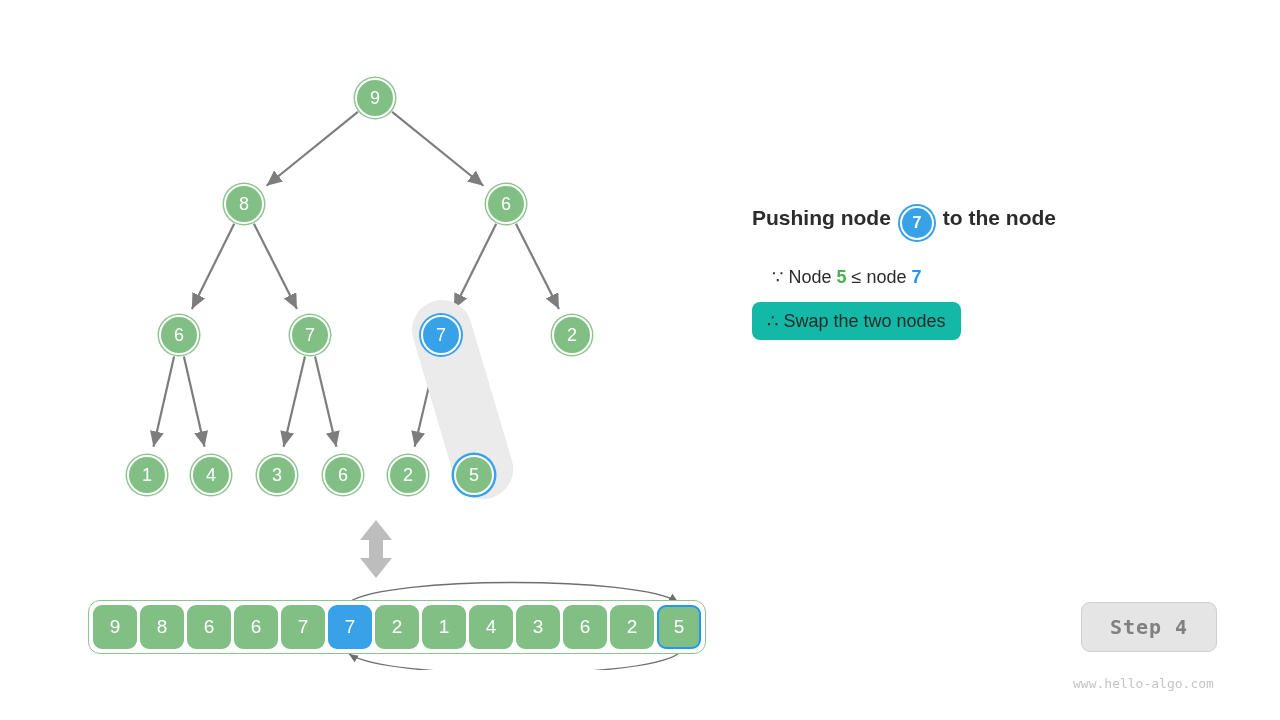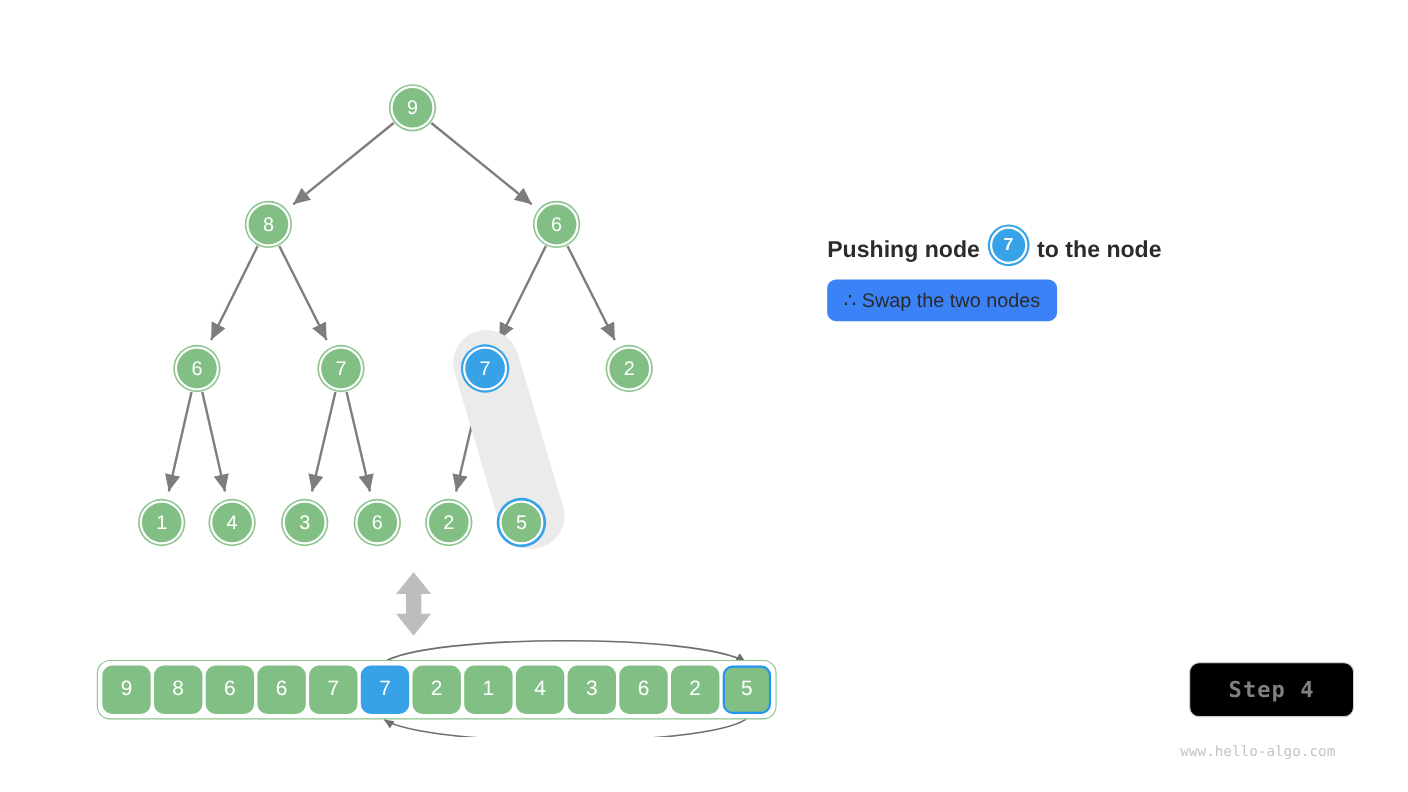--- a/index.html
+++ b/index.html
@@ -49,40 +49,40 @@
     justify-content:center;box-sizing:border-box;border:2px solid #82bf85;
   }
   .cell.blue{background:#37a2e8;border-color:#37a2e8;}
   .cell.ringblue{background:#82bf85;border:2.5px solid #2196f3;}
   #arr-arrow{position:absolute;left:330px;top:575px;width:400px;height:95px;z-index:2;}
 
   
   #panel{position:absolute;left:752px;top:206px;width:500px;}
   .title{
     font-size:21px;font-weight:bold;color:#2b2b2b;
-    display:flex;align-items:flex-end;gap:9px;white-space:nowrap;
+    display:flex;align-items:flex-start;gap:9px;white-space:nowrap;
   }
   .title .pill{
     width:34px;height:34px;border-radius:50%;background:#37a2e8;
     border:2px solid #ffffff;box-shadow:0 0 0 2px #37a2e8;
     color:#fff;font-size:16px;font-weight:bold;
     display:inline-flex;align-items:center;justify-content:center;
     box-sizing:border-box;
   }
   .step{font-size:19px;color:#2b2b2b;margin-top:26px;white-space:nowrap;}
   .step.indent{margin-left:20px;font-size:18px;}
-  .hl{display:inline-block;background:#3b82f6;border-radius:8px;
+  .hl{display:inline-block;background:#14b8a6;border-radius:8px;
       padding:8px 15px;margin-top:14px;margin-left:0px;font-size:18px;color:#2b2b2b;}
   .b{color:#2196f3;font-weight:bold;}
   .g{color:#4caf50;font-weight:bold;}
 
   
   #badge{
-    position:absolute;left:1081px;top:602px;width:150px;height:50px;
-    border:1px solid #cfcfcf;border-radius:9px;background:#000000;
+    position:absolute;left:1081px;top:602px;width:136px;height:50px;
+    border:1px solid #cfcfcf;border-radius:9px;background:#e5e5e5;
     display:flex;align-items:center;justify-content:center;
     font-family:"DejaVu Sans Mono",monospace;font-size:20px;
     font-weight:bold;color:#808080;letter-spacing:1px;box-sizing:border-box;
   }
   #watermark{
     position:absolute;left:1073px;top:676px;
     font-family:"DejaVu Sans Mono",monospace;font-size:13px;color:#c4c4c4;
   }
 </style>
 </head>
@@ -163,20 +163,27 @@
   <div id="panel">
 
     <div class="title">
       <span>Pushing node</span>
       <span class="pill">7</span>
       <span>to the node</span>
     </div>
 
 
 
+    <div class="step indent">
+      <span>∵</span>
+      <span>Node</span>
+      <span class="g">5</span>
+      <span>≤ node</span>
+      <span class="b">7</span>
+    </div>
 
     <div class="hl">
       <span>∴</span>
       <span>Swap the two nodes</span>
     </div>
   </div>
 
   <div id="badge">Step 4</div>
   <div id="watermark">www.hello-algo.com</div>
 

